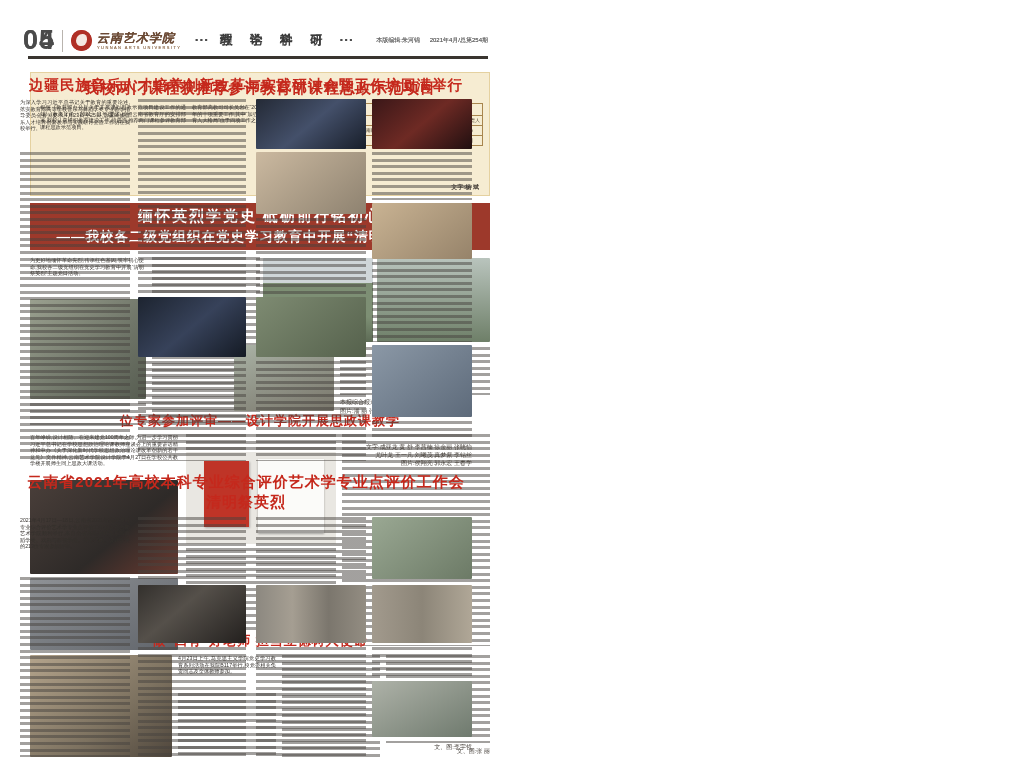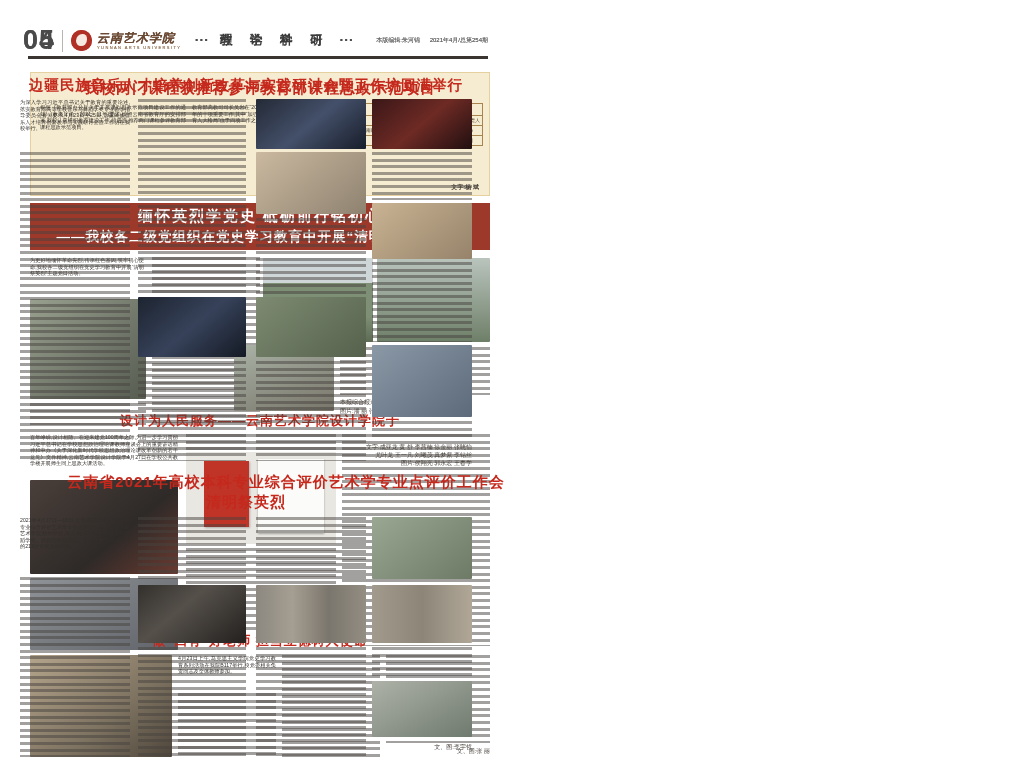--- a/index.html
+++ b/index.html
@@ -116,21 +116,21 @@
     <div class="tx abs" style="left:0;top:148px;width:116px;height:22px;"></div>
     <div class="tx abs" style="left:122px;top:2px;width:108px;height:168px;"></div>
     <div class="ph" style="left:233px;top:3px;width:110px;height:84px;background:linear-gradient(180deg,#cfd6d8 0 30%,#7d8f74 30% 70%,#5d6b55);"></div>
     <div class="ph" style="left:347px;top:3px;width:113px;height:84px;background:linear-gradient(180deg,#b9c4bd,#6e7f68);"></div>
     <div class="ph" style="left:204px;top:90px;width:100px;height:66px;background:linear-gradient(160deg,#aab3a6,#79766b);"></div>
     <div class="tx abs" style="left:310px;top:92px;width:150px;height:48px;"></div>
     <div class="credit abs" style="left:310px;top:143px;width:150px;font-weight:normal;">本报综合报道(卢丽彬)</div>
     <div class="credit abs" style="left:310px;top:152px;width:150px;font-weight:normal;">图片:潘 丽 张树伟 刘 伟 王晓丽</div>
   </div>
 
-  <div class="hl abs" style="left:30px;top:412px;width:460px;font-size:13px;">设计为人民服务——云南艺术学院设计学院于</div>
+  <div class="hl abs" style="left:30px;top:412px;width:460px;font-size:13px;">位专家参加评审——设计学院开展思政课教学</div>
   <div class="abs" style="left:30px;top:434px;width:460px;height:218px;">
     <div class="lead abs" style="left:0;top:0;width:148px;height:44px;">百年峥嵘,设计相随。在迎来建党100周年之际,为进一步学习贯彻习近平总书记在学校思想政治理论课教师座谈会上的重要讲话精神和中办《关于深化新时代学校思想政治理论课改革创新的若干意见》文件精神,云南艺术学院设计学院于4月27日在学校公共教学楼开展师生同上思政大课活动。</div>
     <div class="ph" style="left:0;top:46px;width:148px;height:94px;background:linear-gradient(140deg,#4a3f3a,#2e2a28 60%,#6b3a30);"></div>
     <div class="ph" style="left:0;top:144px;width:148px;height:72px;background:linear-gradient(150deg,#8f9296,#60646a);"></div>
     <div class="tx abs" style="left:156px;top:0;width:150px;height:16px;"></div>
     <div class="ph" style="left:156px;top:18px;width:150px;height:92px;background:#e9e7e2;">
       <div class="bk-red"></div>
       <div class="bk-white"></div>
     </div>
     <div class="tx abs" style="left:156px;top:114px;width:150px;height:84px;"></div>
@@ -189,21 +189,21 @@
     <div class="tx abs" style="left:352px;top:53px;width:100px;height:48px;"></div>
     <div class="ph" style="left:352px;top:104px;width:100px;height:56px;background:linear-gradient(140deg,#c9b393,#96836a);"></div>
     <div class="tx abs" style="left:352px;top:163px;width:100px;height:80px;"></div>
     <div class="ph" style="left:352px;top:246px;width:100px;height:72px;background:linear-gradient(140deg,#8b98a6,#5d6a7a);"></div>
     <div class="tx abs" style="left:352px;top:322px;width:100px;height:18px;"></div>
     <div class="credit abs" style="left:332px;top:344px;width:120px;text-align:right;font-weight:normal;">文字:成亚龙 黄 舒 李茜楠 徐金丽 张晓怡</div>
     <div class="credit abs" style="left:332px;top:352px;width:120px;text-align:right;font-weight:normal;">尤叶龙 王一凡 刘曦茂 真梦紫 李钻丝</div>
     <div class="credit abs" style="left:332px;top:360px;width:120px;text-align:right;font-weight:normal;">图片:侯翔亮 郭永宏 王春学</div>
   </div>
 
-  <div class="hl abs" style="left:20px;top:473px;width:452px;font-size:15px;margin-left:40px;">云南省2021年高校本科专业综合评价艺术学专业点评价工作会</div>
+  <div class="hl abs" style="left:20px;top:473px;width:452px;font-size:15px;">云南省2021年高校本科专业综合评价艺术学专业点评价工作会</div>
   <div class="hl abs" style="left:20px;top:493px;width:452px;font-size:15px;">清明祭英烈</div>
   <div class="abs" style="left:20px;top:517px;width:452px;height:240px;">
     <div class="lead abs" style="left:0;top:0;width:110px;height:56px;">2021年4月17日—18日,云南省2021年高校本科专业综合评价艺术学专业点评价工作会议在云南艺术学院顺利举行,来自全省高校本科音乐与舞蹈学类、戏剧与影视学类、美术学类、设计学类的213位专家参加评审。</div>
     <div class="tx abs" style="left:0;top:60px;width:110px;height:180px;"></div>
 
     <div class="tx abs" style="left:118px;top:0;width:108px;height:66px;"></div>
     <div class="ph" style="left:118px;top:68px;width:108px;height:58px;background:linear-gradient(140deg,#33302d,#55504a 40%,#23201e);"></div>
     <div class="tx abs" style="left:118px;top:130px;width:108px;height:110px;"></div>
 
     <div class="tx abs" style="left:236px;top:0;width:110px;height:66px;"></div>

